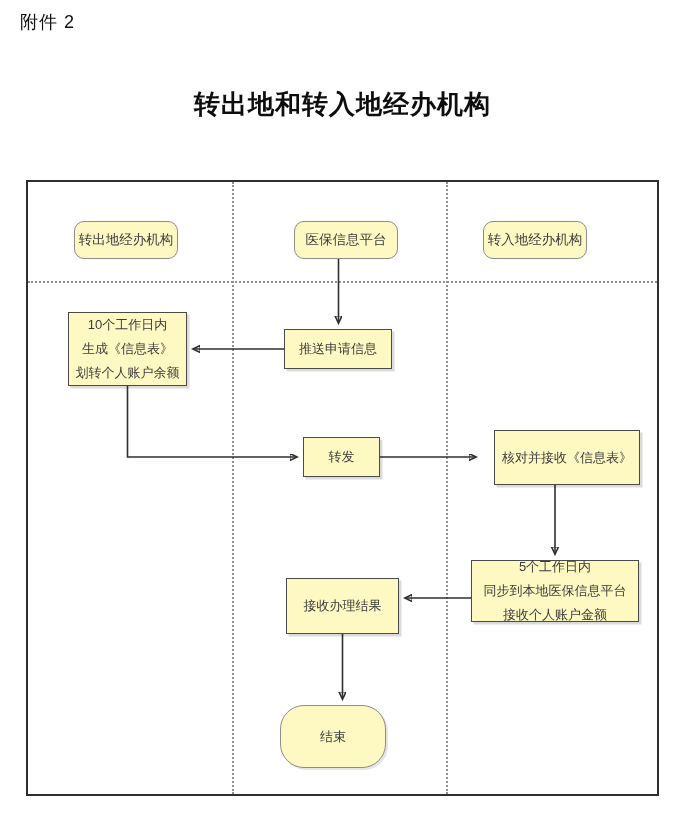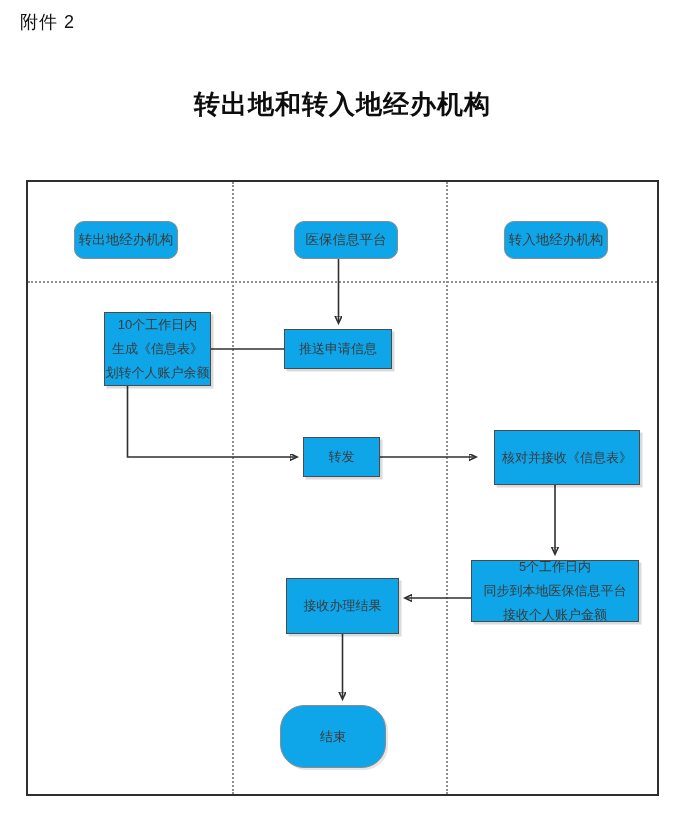--- a/index.html
+++ b/index.html
@@ -60,46 +60,46 @@
     left: 0;
     top: 99px;
     width: 100%;
     height: 0;
     border-top: 2px dotted #8f8f8f;
   }
 
   .node {
     position: absolute;
     box-sizing: border-box;
-    background: #0ea5e9;
+    background: #fef9c3;
     color: #3b3b3b;
     display: flex;
     align-items: center;
     justify-content: center;
     text-align: center;
     font-size: 13px;
     line-height: 1.8;
   }
   .lane-head {
     border: 1.5px solid #8c8c8c;
     border-radius: 10px;
     width: 104px;
     height: 38px;
     top: 39px;
     font-size: 13.5px;
   }
   .lane-head.l1 { left: 46px;  }
   .lane-head.l2 { left: 266px; }
-  .lane-head.l3 { left: 476px; }
+  .lane-head.l3 { left: 455px; }
 
   .proc {
     border: 1.5px solid #4a4a4a;
     box-shadow: 2.5px 2.5px 0 rgba(0,0,0,0.14);
   }
-  .proc.generate   { left: 40px;  top: 130px; width: 107px; height: 74px; margin-left: 36px; }
+  .proc.generate   { left: 40px;  top: 130px; width: 119px; height: 74px; }
   .proc.push       { left: 256px; top: 147px; width: 108px; height: 40px; }
   .proc.forward    { left: 275px; top: 255px; width: 77px;  height: 40px; }
   .proc.verify     { left: 466px; top: 248px; width: 146px; height: 55px; }
   .proc.sync       { left: 443px; top: 378px; width: 168px; height: 62px; }
   .proc.result     { left: 258px; top: 396px; width: 113px; height: 56px; }
 
   .terminator {
     border: 1.5px solid #8c8c8c;
     border-radius: 24px;
     box-shadow: 2px 2px 0 rgba(0,0,0,0.10);

